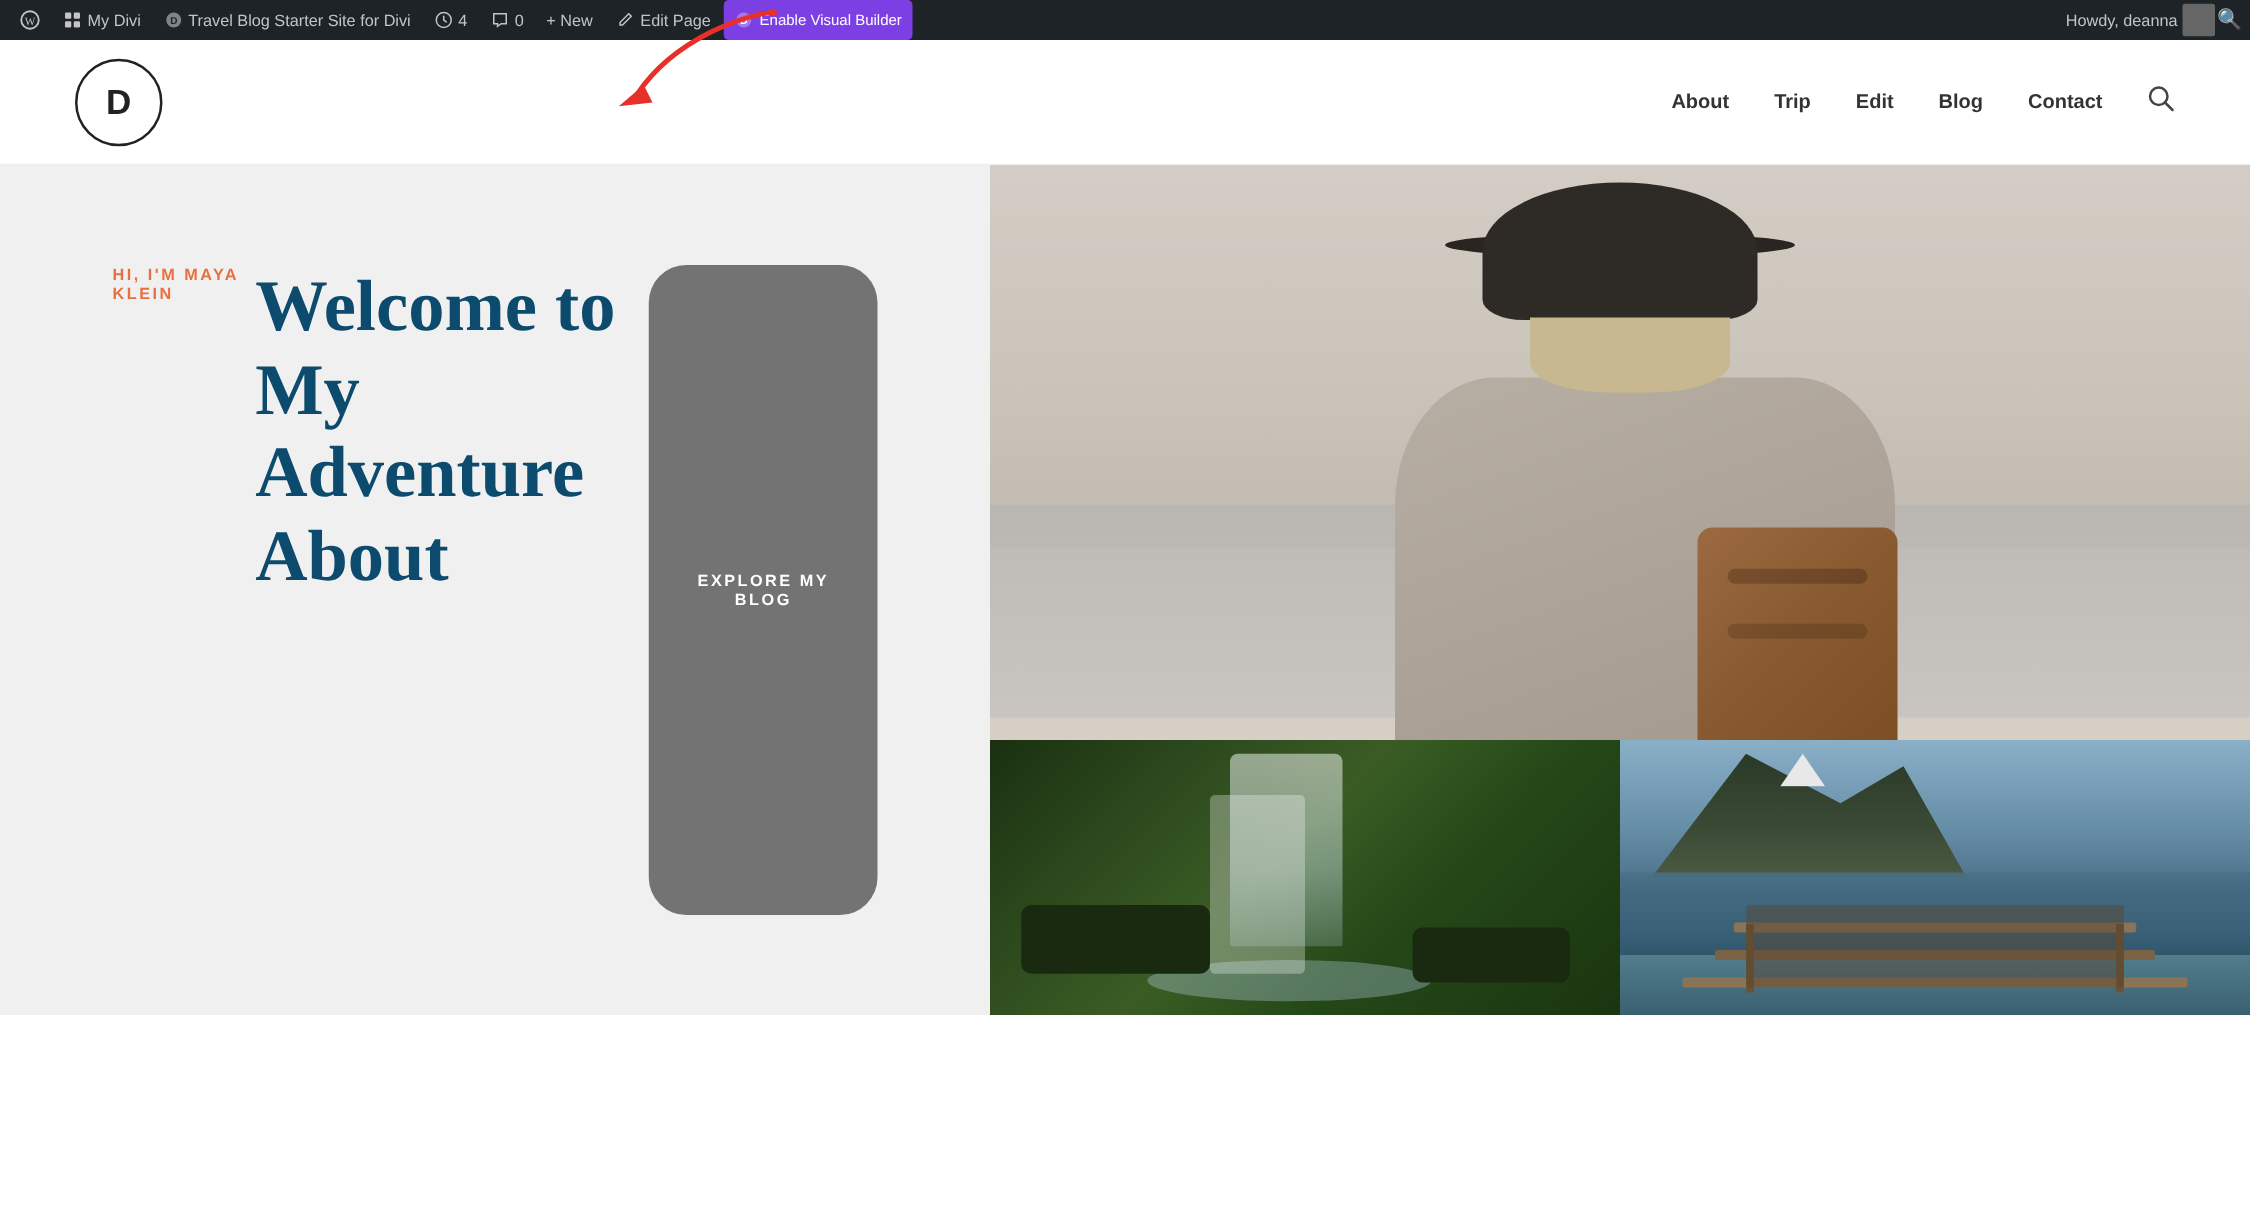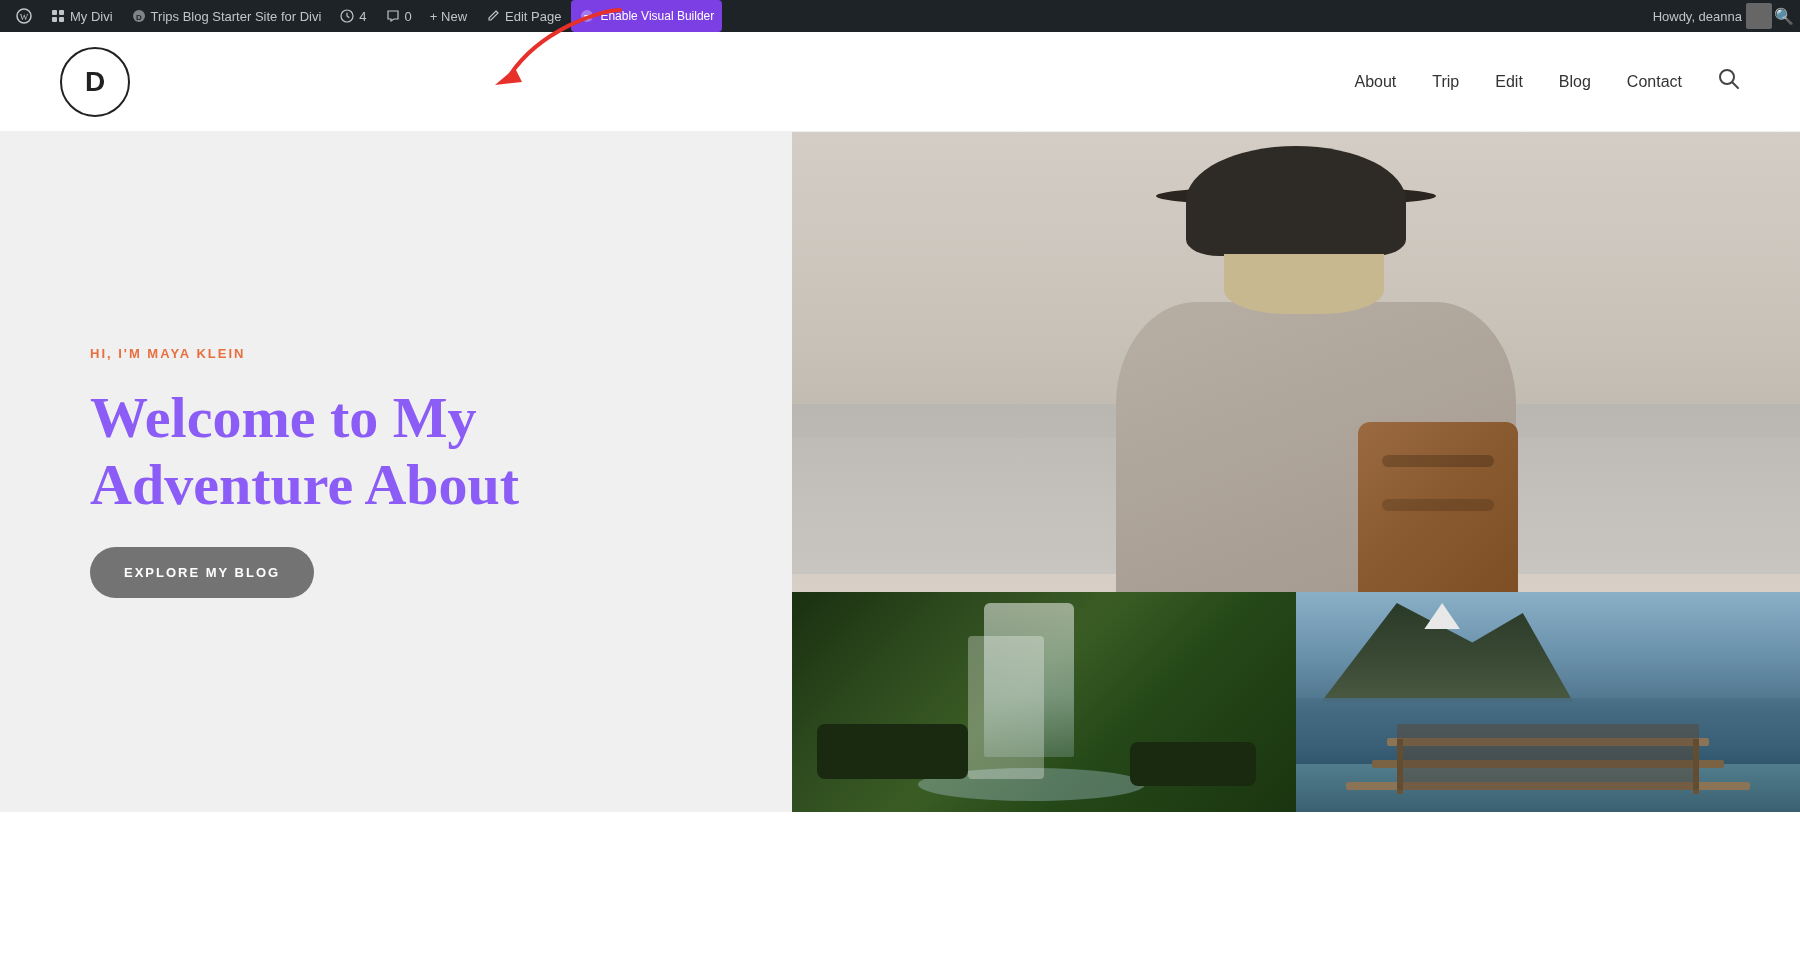--- a/index.html
+++ b/index.html
@@ -99,54 +99,54 @@
     .site-nav {
       display: flex;
       align-items: center;
       gap: 36px;
     }
     .nav-link {
       font-size: 16px;
       color: #333;
       text-decoration: none;
       cursor: pointer;
-      font-weight: 400;
+      font-weight: 700;
     }
     .nav-search {
       cursor: pointer;
       font-size: 18px;
       color: #444;
     }
 
     
     #hero {
       display: flex;
       height: 680px;
       position: relative;
     }
     .hero-left {
       width: 44%;
       background: #f0f0f0;
       display: flex;
-      flex-direction: column;
+      flex-direction: row;
       justify-content: center;
       padding: 80px 90px;
     }
     .hero-tagline {
       font-size: 13px;
       font-weight: 700;
       letter-spacing: 2px;
       color: #e87040;
       text-transform: uppercase;
       margin-bottom: 24px;
     }
     .hero-title {
       font-size: 58px;
       font-weight: 800;
-      color: #8b5cf6;
+      color: #0c4a6e;
       line-height: 1.15;
       margin-bottom: 28px;
       font-family: Georgia, 'Times New Roman', serif;
     }
     .hero-description {
       font-size: 17px;
       color: #555;
       line-height: 1.7;
       margin-bottom: 42px;
       max-width: 480px;
@@ -261,21 +261,21 @@
     <span>My Divi</span>
   </div>
 
   <div class="admin-bar-item">
     <span class="admin-bar-icon">
       <svg width="14" height="14" viewBox="0 0 14 14">
         <circle cx="7" cy="7" r="6" fill="#c3c4c7" opacity="0.6"></circle>
         <text x="7" y="10.5" text-anchor="middle" font-size="8" fill="#1d2327" font-weight="bold">D</text>
       </svg>
     </span>
-    <span>Trips Blog Starter Site for Divi</span>
+    <span>Travel Blog Starter Site for Divi</span>
   </div>
 
   <div class="admin-bar-item">
     <span class="admin-bar-icon">
       <svg width="14" height="14" viewBox="0 0 14 14" fill="none">
         <circle cx="7" cy="7" r="6" stroke="#c3c4c7" stroke-width="1.2"></circle>
         <path d="M7 4v3l2 1.5" stroke="#c3c4c7" stroke-width="1.2" stroke-linecap="round"></path>
       </svg>
     </span>
     <span>4</span>

